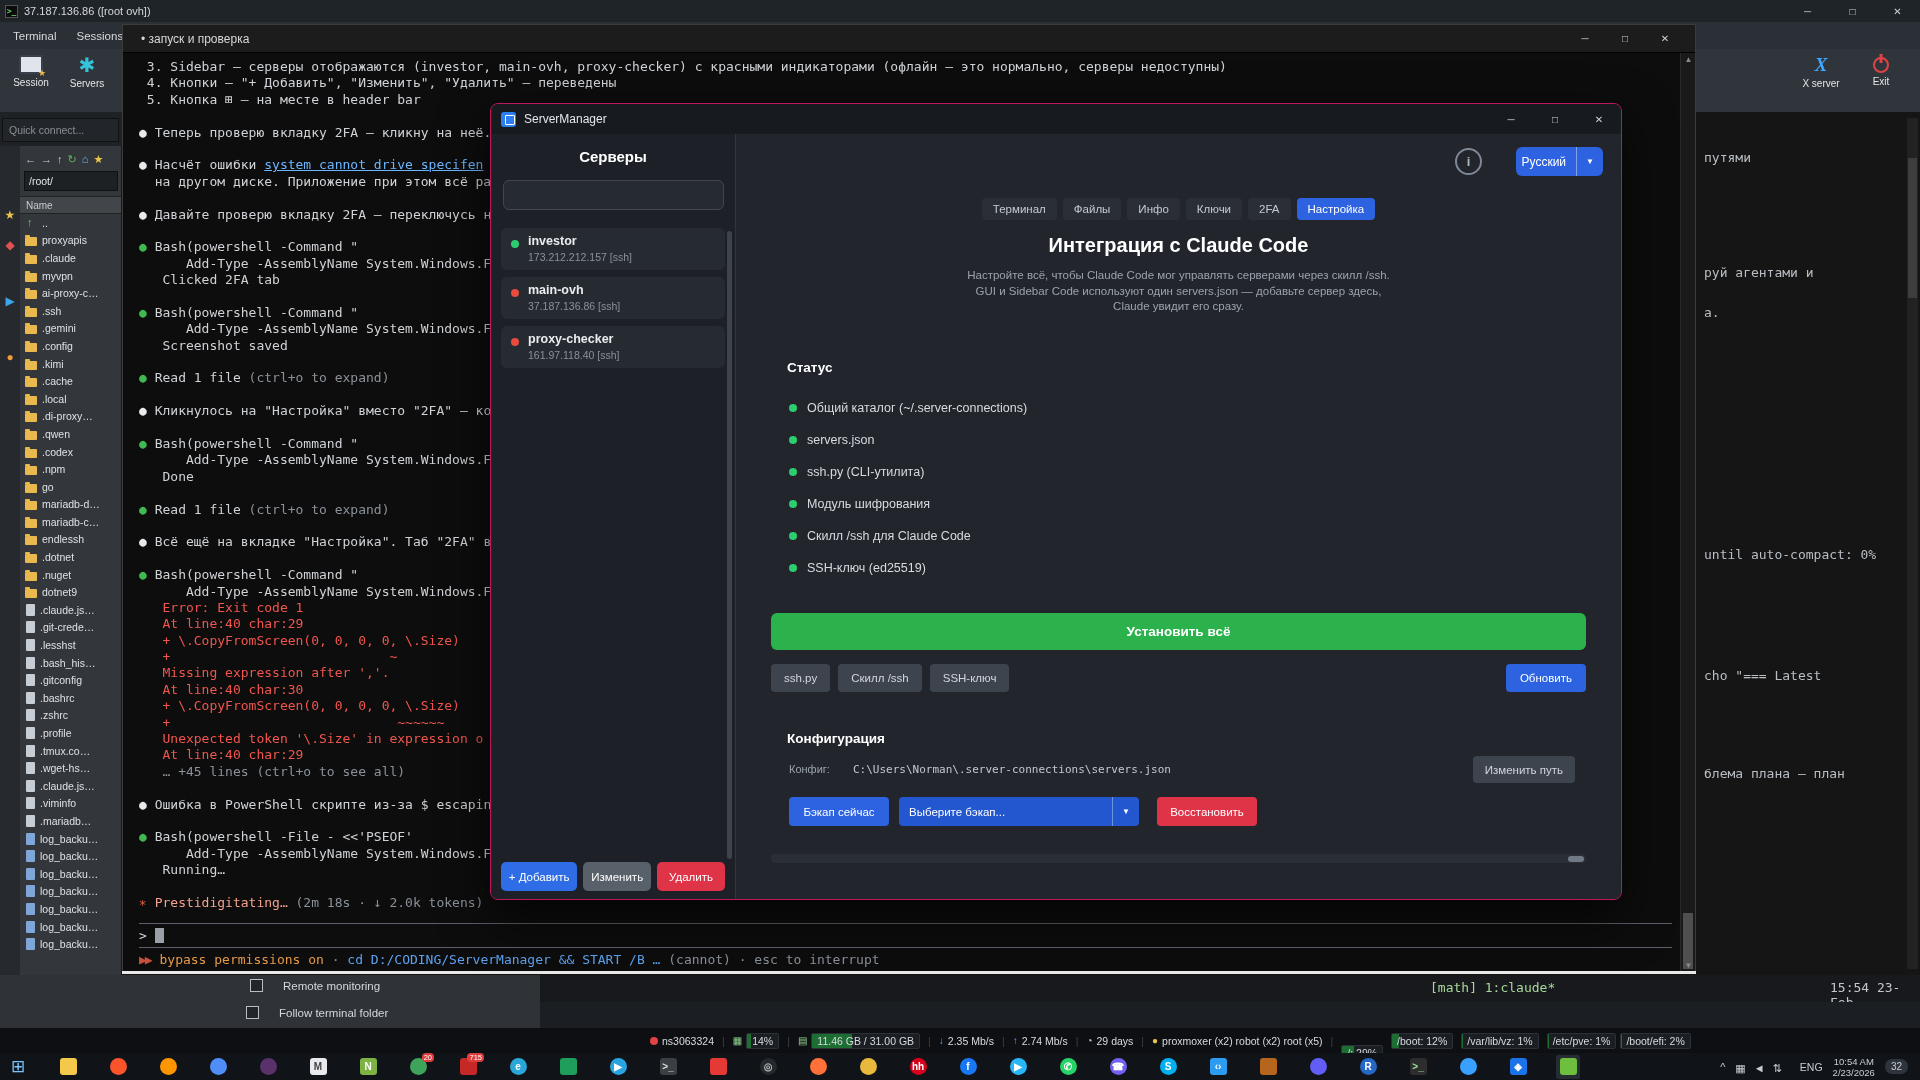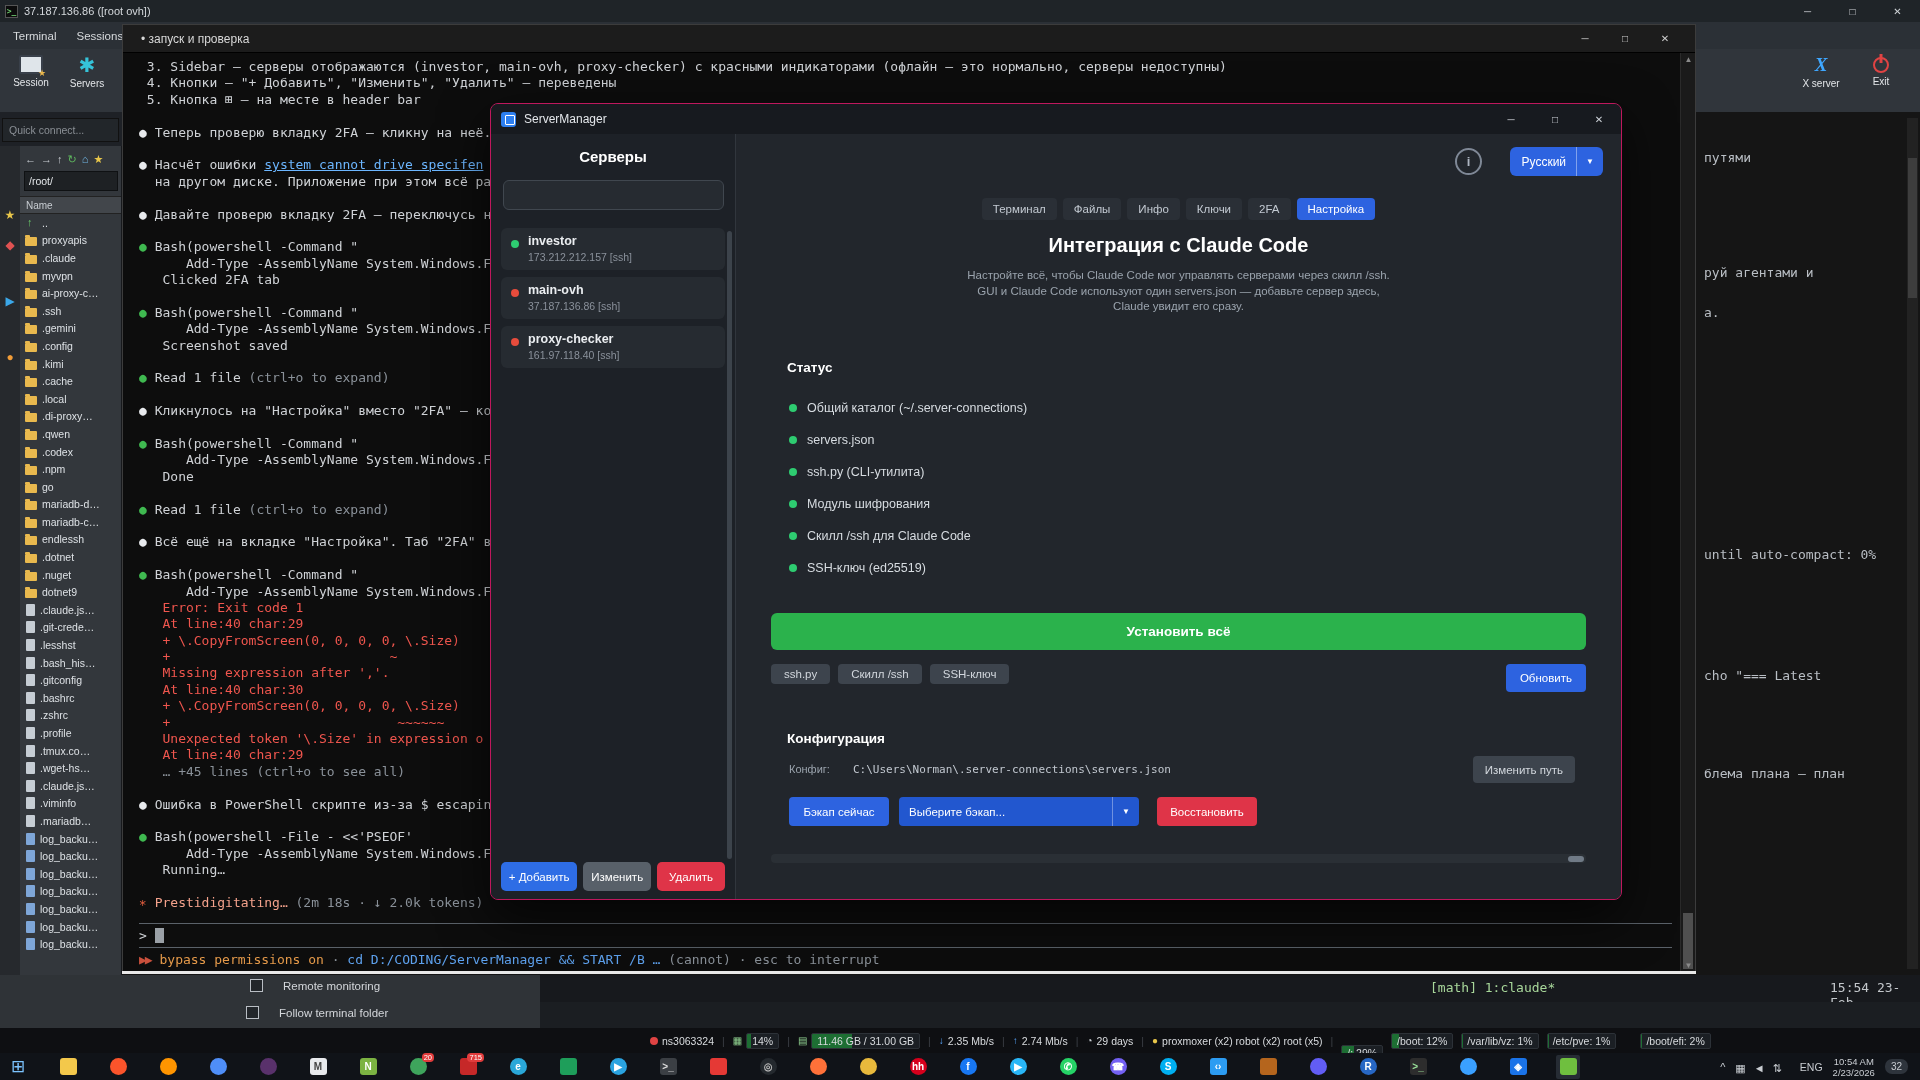--- a/index.html
+++ b/index.html
@@ -105,38 +105,38 @@
   .sm-name{margin-left:17px;font-size:12.5px;font-weight:bold;color:#eaedf0;}
   .sm-addr{margin-left:17px;margin-top:3px;font-size:10.5px;color:#8a919b;}
   .sm-sidescroll{position:absolute;right:3px;top:97px;width:5px;height:628px;background:#3c434b;border-radius:3px;}
   .sm-side-btns{position:absolute;left:10px;right:10px;bottom:8px;display:flex;gap:6px;}
   .smb{flex:1;height:29px;border:none;border-radius:5px;color:#fff;font-size:11.5px;font-family:inherit;}
   .smb.blue{background:#2e6de5;flex:1.15;}.smb.gray{background:#586069;}.smb.red{background:#df3448;}
   .sm-main{flex:1;position:relative;background:#22262c;}
   .sm-info-btn{position:absolute;top:14px;right:139px;width:27px;height:27px;border:2px solid #7f8896;
     border-radius:50%;color:#aeb6c2;font-size:13px;font-weight:bold;display:flex;align-items:center;justify-content:center;}
   .sm-lang{position:absolute;top:13px;right:18px;height:29px;background:#2d63e0;border-radius:6px;
-    color:#fff;font-size:12px;display:flex;align-items:center;padding-left:12px;}
+    color:#fff;font-size:12px;display:flex;align-items:center;padding-left:6px;}
   .sm-lang-chev{margin-left:10px;border-left:1px solid rgba(255,255,255,.4);height:29px;display:flex;
     align-items:center;padding:0 9px;font-size:8px;}
   .sm-tabs{position:absolute;top:64px;left:0;right:0;display:flex;justify-content:center;gap:6px;}
   .sm-tab{font-size:11.5px;color:#c3cad2;padding:5px 11px;border-radius:4px;background:#2a2f36;}
   .sm-tab.active{background:#2d63e0;color:#fff;}
   .sm-h1{position:absolute;top:100px;left:0;right:0;text-align:center;font-size:20px;font-weight:bold;color:#fff;}
   .sm-sub{position:absolute;top:134px;left:0;right:0;text-align:center;font-size:11.5px;line-height:15.5px;color:#9aa3ad;}
   .sm-h2{position:absolute;left:51px;font-size:13.5px;font-weight:bold;color:#fff;}
   .status-h{top:226px;}
   #sm-status{position:absolute;top:258px;left:53px;}
   .st-item{display:flex;align-items:center;gap:10px;height:32px;font-size:12.5px;color:#d7dce1;}
   .st-dot{width:8px;height:8px;border-radius:50%;background:#2ecc71;flex:none;}
   .sm-install{position:absolute;top:479px;left:35px;right:35px;height:37px;background:#2bb24c;border:none;
     border-radius:6px;color:#fff;font-size:13.5px;font-weight:bold;font-family:inherit;}
   .sm-small-row{position:absolute;top:530px;left:35px;right:35px;height:29px;}
   #sm-smallbtns{display:flex;gap:8px;}
-  .sm-sbtn{height:20px;padding:0 13px;background:#3d444d;border:none;border-radius:4px;color:#d2d7dd;
+  .sm-sbtn{height:28px;padding:0 13px;background:#3d444d;border:none;border-radius:4px;color:#d2d7dd;
     font-size:11.5px;font-family:inherit;}
   .sm-refresh{position:absolute;right:0;top:0;height:28px;padding:0 14px;background:#2d63e0;border:none;
     border-radius:4px;color:#fff;font-size:11.5px;font-family:inherit;}
   .config-h{top:597px;}
   .sm-config-row{position:absolute;top:622px;left:0;right:0;height:28px;}
   .sm-cfg-lbl{position:absolute;left:53px;top:7px;font-size:11px;color:#9aa3ad;}
   .sm-cfg-path{position:absolute;left:117px;top:7px;font-size:11px;color:#c2c8d0;font-family:"DejaVu Sans Mono",monospace;}
   .sm-changepath{position:absolute;right:46px;top:0;height:27px;padding:0 12px;background:#3d444d;border:none;
     border-radius:4px;color:#d2d7dd;font-size:11.5px;font-family:inherit;}
   .sm-backup-row{position:absolute;top:663px;left:0;right:0;height:30px;}
@@ -568,21 +568,21 @@
             <div class="sm-tab">Терминал</div>
             <div class="sm-tab">Файлы</div>
             <div class="sm-tab">Инфо</div>
             <div class="sm-tab">Ключи</div>
             <div class="sm-tab">2FA</div>
             <div class="sm-tab active">Настройка</div>
           </div>
         <div class="sm-h1">Интеграция с Claude Code</div>
         <div class="sm-sub" id="sm-sub">
             <div>Настройте всё, чтобы Claude Code мог управлять серверами через скилл /ssh.</div>
-            <div>GUI и Claude Code используют один servers.json — добавьте сервер здесь,</div>
+            <div>GUI и Sidebar Code используют один servers.json — добавьте сервер здесь,</div>
             <div>Claude увидит его сразу.</div>
           </div>
         <div class="sm-h2 status-h">Статус</div>
         <div id="sm-status">
             <div class="st-item">
               <span class="st-dot"></span>
               <span>Общий каталог (~/.server-connections)</span>
             </div>
             <div class="st-item">
               <span class="st-dot"></span>
@@ -687,21 +687,21 @@
       <span class="sep">|</span>
       <span class="mi">
         <span class="mic yel">●</span>
         <span>proxmoxer (x2) robot (x2) root (x5)</span>
       </span>
       <span class="sep">|</span>
       <span class="mi" id="disk-list">
           <span class="disk-pill" style="background: linear-gradient(90deg, rgb(29, 110, 51) 29%, rgb(27, 31, 36) 29%); margin-right: 4px; margin-top: 25px;">/: 29%</span>
           <span class="disk-pill" style="background: linear-gradient(90deg, rgb(29, 110, 51) 12%, rgb(27, 31, 36) 12%); margin-right: 4px;">/boot: 12%</span>
           <span class="disk-pill" style="background: linear-gradient(90deg, rgb(29, 110, 51) 1%, rgb(27, 31, 36) 1%); margin-right: 4px;">/var/lib/vz: 1%</span>
-          <span class="disk-pill" style="background: linear-gradient(90deg, rgb(29, 110, 51) 1%, rgb(27, 31, 36) 1%); margin-right: 20px; text-align: center;">/etc/pve: 1%</span>
+          <span class="disk-pill" style="background: linear-gradient(90deg, rgb(29, 110, 51) 1%, rgb(27, 31, 36) 1%); margin-right: 0; text-align: center;">/etc/pve: 1%</span>
           <span class="disk-pill" style="background: linear-gradient(90deg, rgb(29, 110, 51) 2%, rgb(27, 31, 36) 2%); margin-right: 4px;">/boot/efi: 2%</span>
         </span>
     </div>
   </div>
 
   <div class="taskbar">
     <div id="tb-icons">
         <div class="ticell">
           <span class="tic start" style="color: rgb(124, 196, 255);">⊞</span>
         </div>

